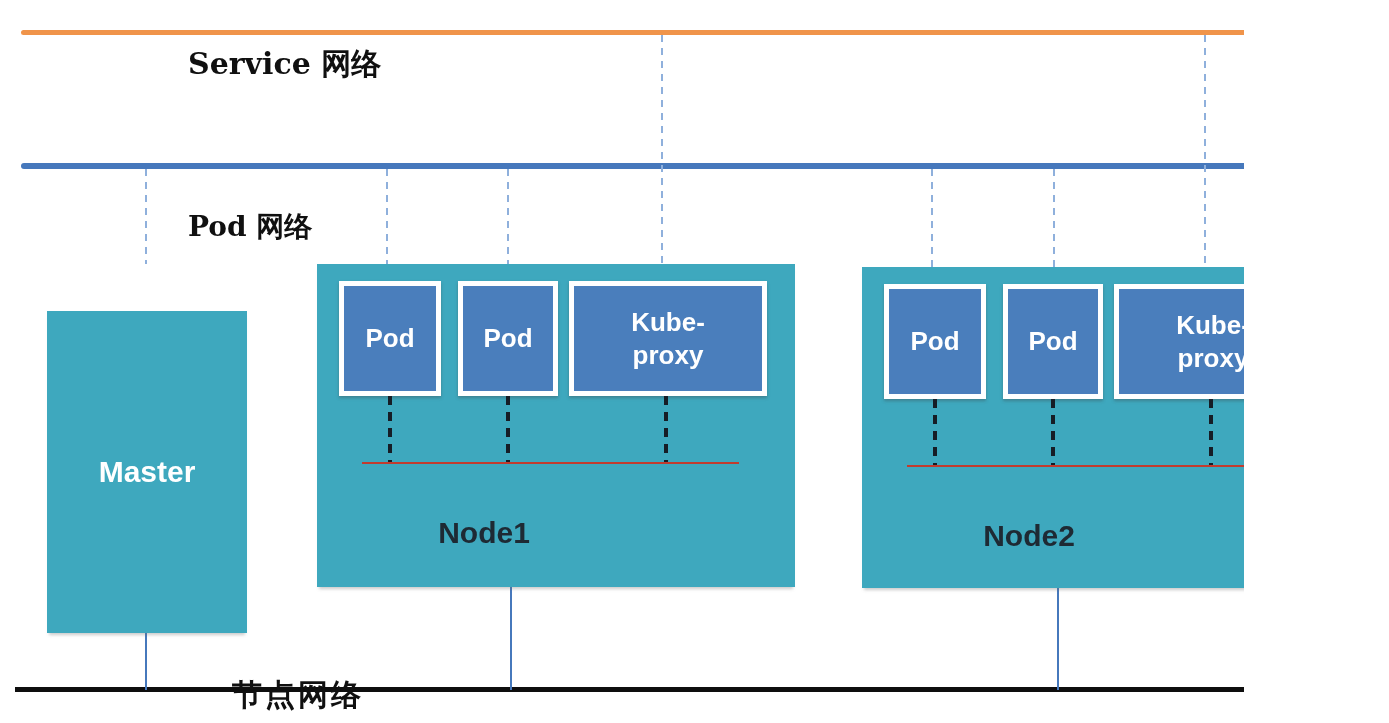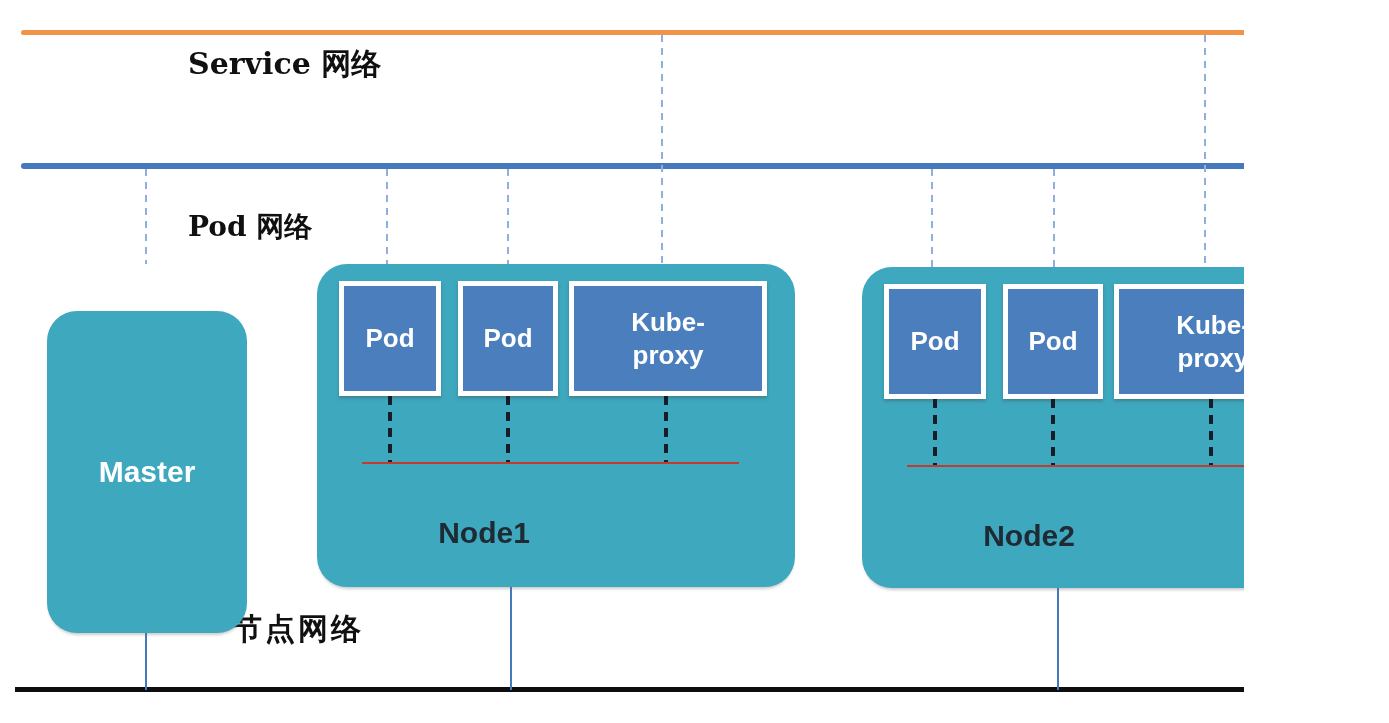--- a/index.html
+++ b/index.html
@@ -13,37 +13,37 @@
   }
   
   .hline{position:absolute;}
   .hline.service{left:21px; top:30px; width:1331px; height:5px; background:var(--orange); border-radius:3px;}
   .hline.podnet {left:21px; top:163px; width:1331px; height:6px; background:var(--netBlue); border-radius:3px;}
   .hline.nodenet{left:15px; top:687px; width:1345px; height:5px; background:var(--black);}
   
   .net-label{position:absolute; font-family:"DejaVu Serif","Liberation Serif",serif; font-weight:bold; color:#101010; white-space:nowrap;}
   .net-label.service-lbl{left:188px; top:44px; font-size:30px;}
   .net-label.pod-lbl    {left:188px; top:180px; font-size:28px;margin-top:28px;}
-  .net-label.node-lbl   {left:232px; top:609px; font-size:30px; letter-spacing:3px;}
+  .net-label.node-lbl   {left:232px; top:675px; font-size:30px; letter-spacing:3px;}
   
   .dv{position:absolute; width:2px; background:repeating-linear-gradient(to bottom, var(--dashBlue) 0 7px, transparent 7px 13px);}
   .dv1{left:145px; top:169px; height:95px;}
   .dv2{left:386px; top:169px; height:112px;}
   .dv3{left:507px; top:169px; height:112px;}
   .dv4{left:661px; top:35px;  height:246px;}
   .dv5{left:931px; top:169px; height:115px;}
   .dv6{left:1053px;top:169px; height:115px;}
   .dv7{left:1204px;top:35px;  height:249px;}
   
   .cv{position:absolute; width:2px; background:var(--netBlue);}
   .cv1{left:145px;  top:585px; height:105px;}
   .cv2{left:510px;  top:587px; height:103px;}
   .cv3{left:1057px; top:588px; height:102px;}
   
-  .tbox{position:absolute; background:var(--teal); box-shadow:0 4px 3px -2px rgba(110,110,110,.35);border-radius:30px;}
+  .tbox{position:absolute; background:var(--teal); box-shadow:0 4px 3px -2px rgba(110,110,110,.35);}
   .master{left:47px; top:263px; width:200px; height:322px; display:flex; align-items:center; justify-content:center;margin-top:48px;}
   .master-label{color:#fff; font-weight:bold; font-size:30px;}
   .node1{left:317px; top:264px; width:478px; height:323px;}
   .node2{left:862px; top:267px; width:480px; height:321px;}
   
   .pbox{position:absolute; background:var(--podBlue); border:5px solid #ffffff; box-sizing:border-box;
         display:flex; align-items:center; justify-content:center; color:#fff; font-weight:bold; font-size:26px;
         box-shadow:0 2px 3px rgba(60,60,60,.35);}
   .pod-a{left:22px;  top:17px; width:102px; height:115px;}
   .pod-b{left:141px; top:17px; width:100px; height:115px;}

